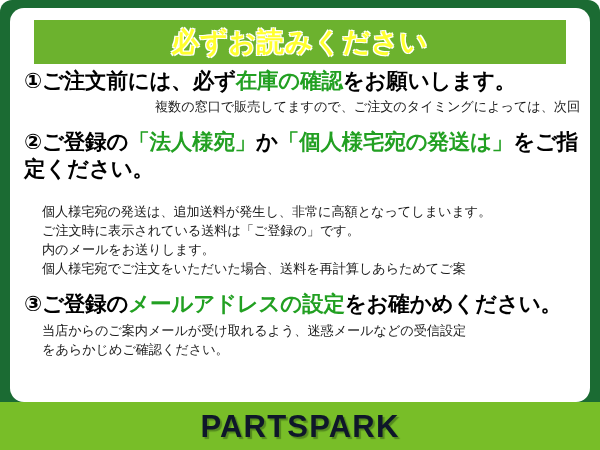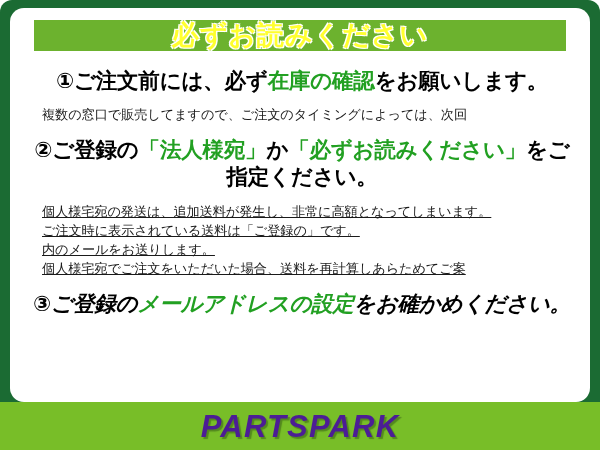--- a/index.html
+++ b/index.html
@@ -37,21 +37,21 @@
     border-radius: 14px;
     overflow: hidden;
   }
 
   
   #banner {
     position: absolute;
     left: 24px;
     top: 12px;
     width: 532px;
-    height: 31px;
+    height: 44px;
     background: #6cb22e;
     display: flex;
     align-items: center;
     justify-content: center;
   }
   #banner-title {
     color: #ffff2e;
     font-size: 27px;
     font-weight: bold;
     letter-spacing: 1px;
@@ -73,61 +73,59 @@
   }
   .section { margin-bottom: 3px; }
 
   .sec-heading {
     color: #000000;
     font-weight: bold;
     font-size: 21.5px;
     line-height: 1.26;
     letter-spacing: -0.2px;
     white-space: nowrap;
-    text-align: center;
   }
   .sec-heading.wrapped { white-space: normal; }
   .hl { color: #22a022; }
 
   .sec-body {
     color: #1a1a1a;
     font-size: 13.2px;
     line-height: 1.46;
     letter-spacing: -0.1px;
     margin: 1px 0 0 18px;
   }
   .sec-body div { white-space: nowrap; }
 
   
-  #section-1 .sec-body { margin-top: 10px; }
+  #section-1 .sec-body { margin-top: 2px; text-align: right; }
   #section-2 { margin-top: 13px; }
-  #section-2 .sec-body { margin-top: 10px; text-decoration: underline; }
-  #section-3 { margin-top: 12px; font-style: italic; }
+  #section-2 .sec-body { margin-top: 18px; }
+  #section-3 { margin-top: 12px; }
   #section-3 .sec-body { margin-top: 3px; }
 
   
   #footer {
     position: absolute;
     left: 0;
     bottom: 0;
     width: 600px;
     height: 48px;
     background: #78be28;
     display: flex;
     align-items: center;
     justify-content: center;
   }
   #brand-wordmark {
-    color: #4c1d95;
+    color: #0f172a;
     font-size: 31px;
     font-weight: bold;
     letter-spacing: 1.2px;
     line-height: 1;
     text-shadow: 2px 2px 1px rgba(40, 70, 20, 0.45);
-    font-style: italic;
   }
 </style>
 </head>
 <body>
 
 <div id="notice-card">
 
   <div id="content-sheet">
 
     <div id="banner">
@@ -137,31 +135,35 @@
     <div id="sections">
 
       <div class="section" id="section-1">
         <div class="sec-heading"><span>①</span><span>ご注文前には、必ず</span><span class="hl">在庫の確認</span><span>をお願いします。</span></div>
         <div class="sec-body">
           <div>複数の窓口で販売してますので、ご注文のタイミングによっては、次回</div>
         </div>
       </div>
 
       <div class="section" id="section-2">
-        <div class="sec-heading wrapped"><span>②</span><span>ご登録の</span><span class="hl">「法人様宛」</span><span>か</span><span class="hl">「必ずお読みください」</span><span>をご指定ください。</span></div>
+        <div class="sec-heading wrapped"><span>②</span><span>ご登録の</span><span class="hl">「法人様宛」</span><span>か</span><span class="hl">「個人様宅宛の発送は」</span><span>をご指定ください。</span></div>
         <div class="sec-body">
           <div>個人様宅宛の発送は、追加送料が発生し、非常に高額となってしまいます。</div>
           <div>ご注文時に表示されている送料は「ご登録の」です。</div>
           <div>内のメールをお送りします。</div>
           <div>個人様宅宛でご注文をいただいた場合、送料を再計算しあらためてご案</div>
         </div>
       </div>
 
       <div class="section" id="section-3">
         <div class="sec-heading"><span>③</span><span>ご登録の</span><span class="hl">メールアドレスの設定</span><span>をお確かめください。</span></div>
+        <div class="sec-body">
+          <div>当店からのご案内メールが受け取れるよう、迷惑メールなどの受信設定</div>
+          <div>をあらかじめご確認ください。</div>
+        </div>
       </div>
 
     </div>
   </div>
 
   <div id="footer">
     <span id="brand-wordmark">PARTSPARK</span>
   </div>
 
 </div>

